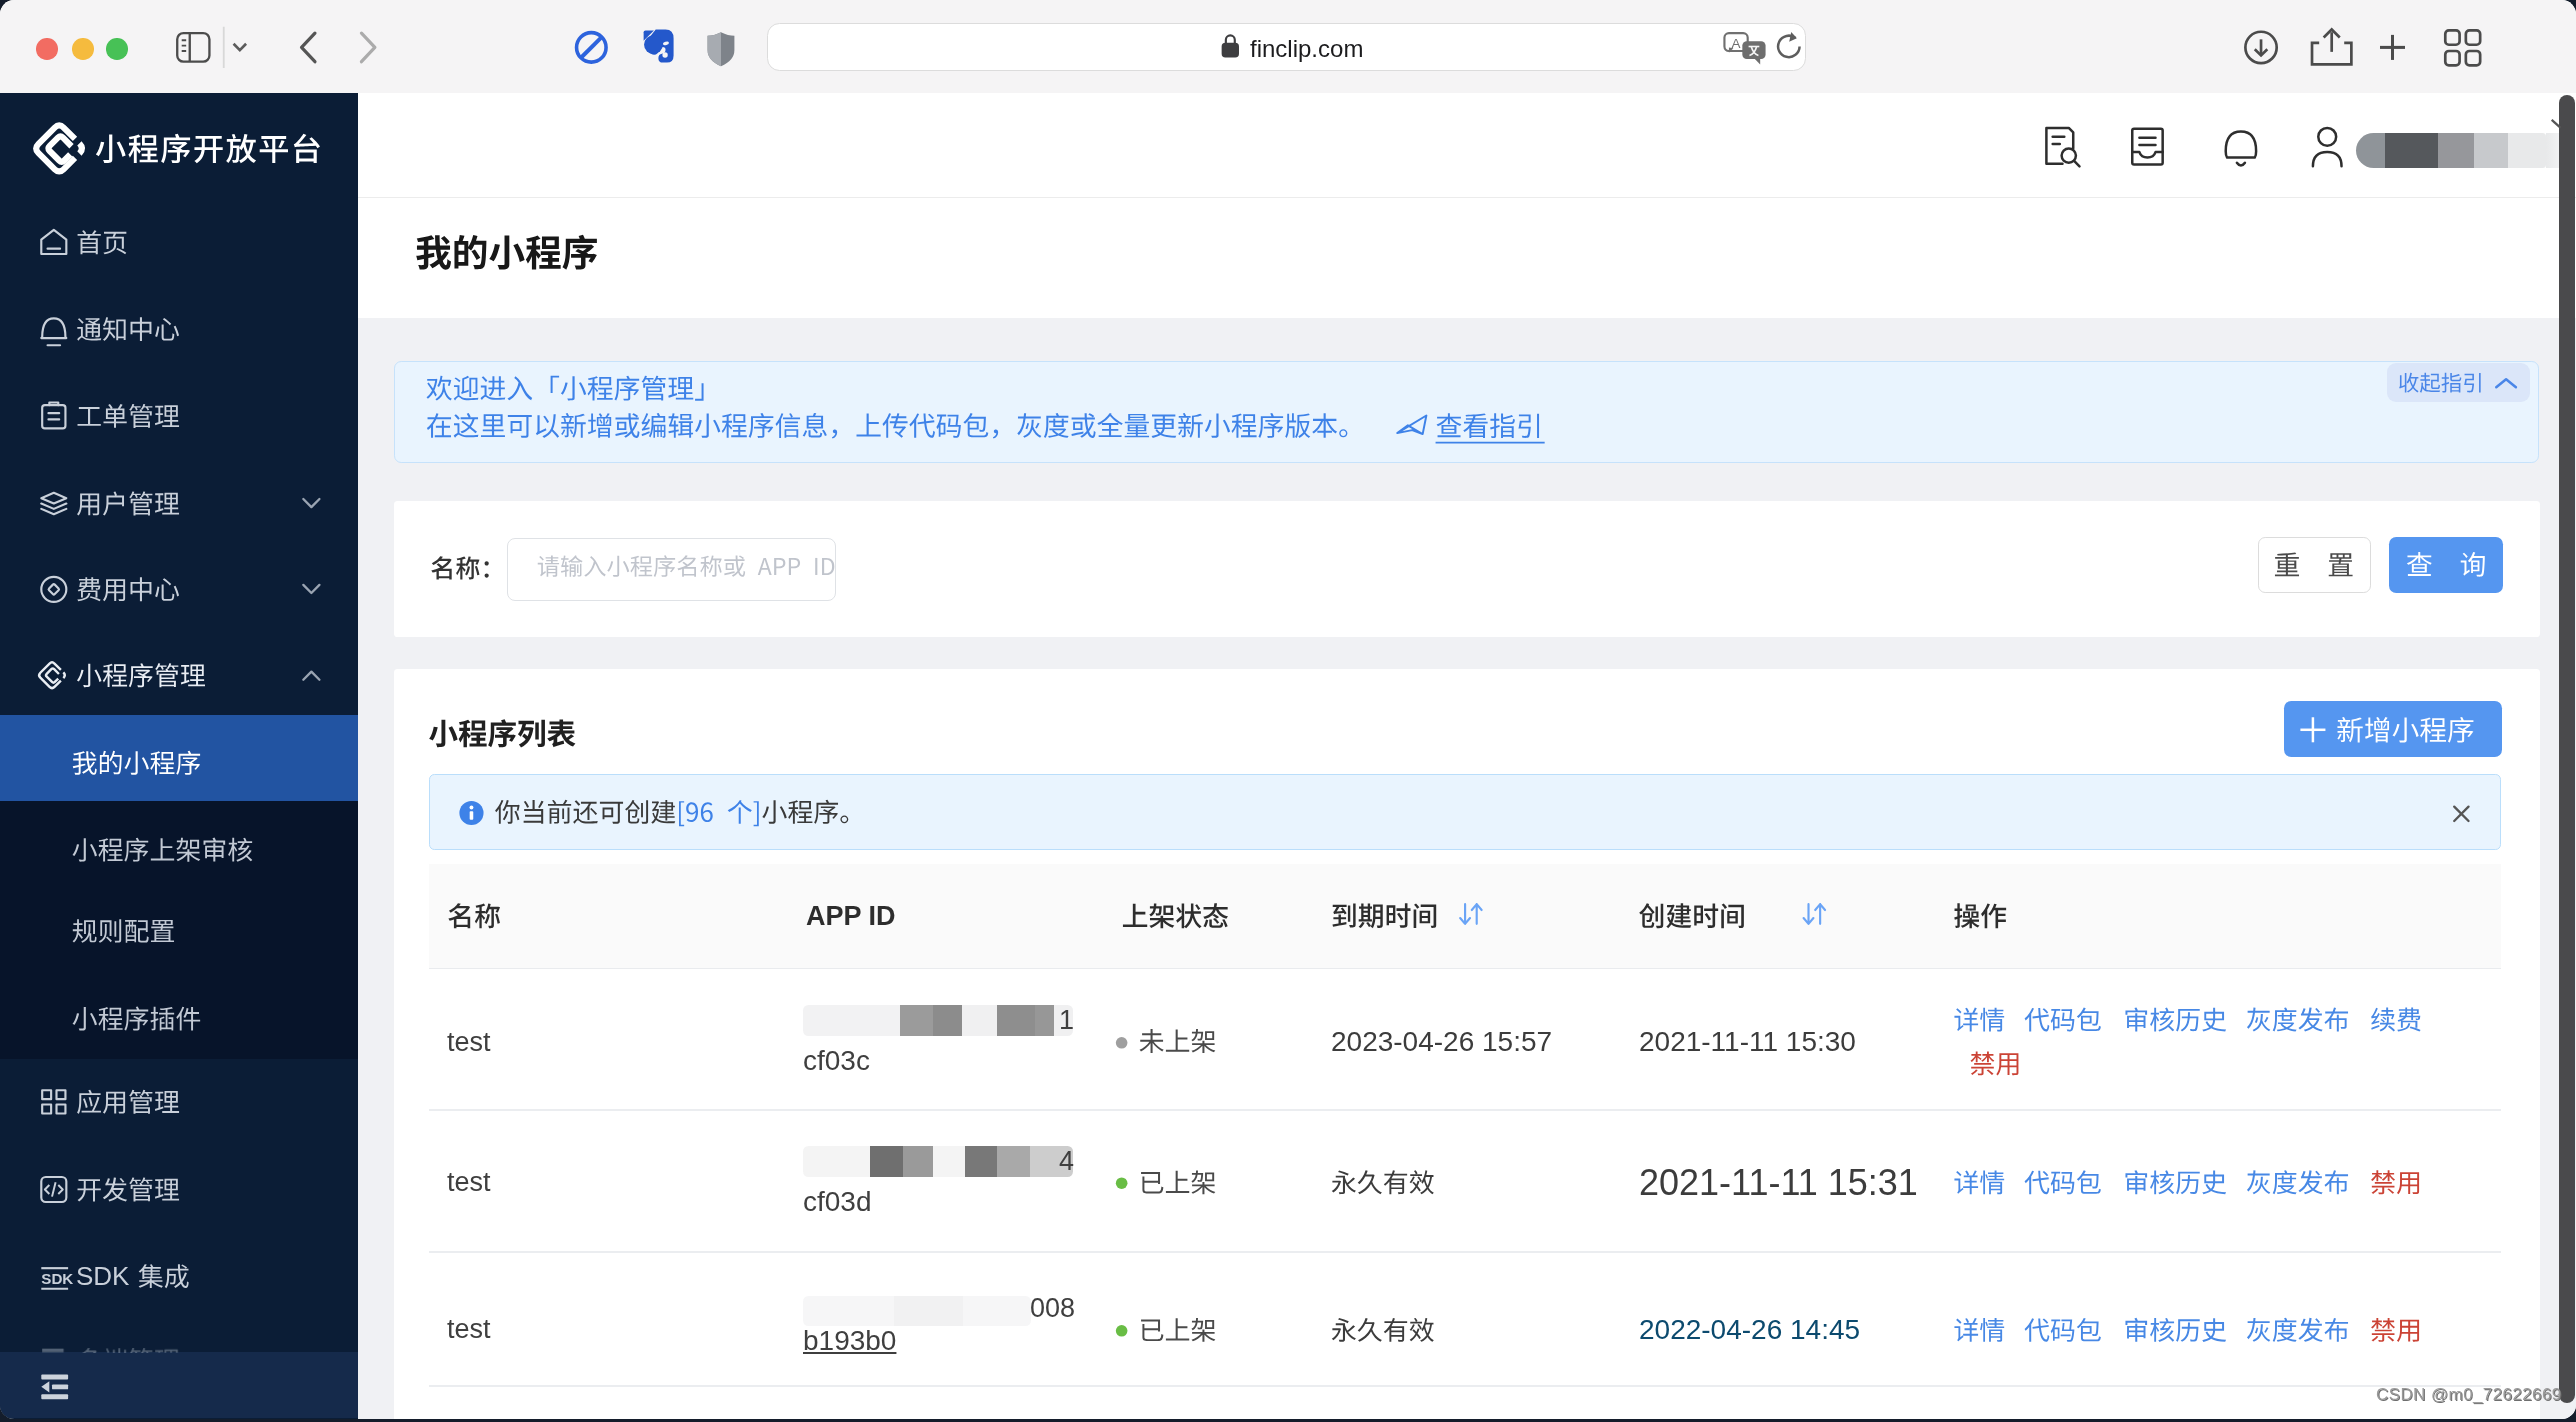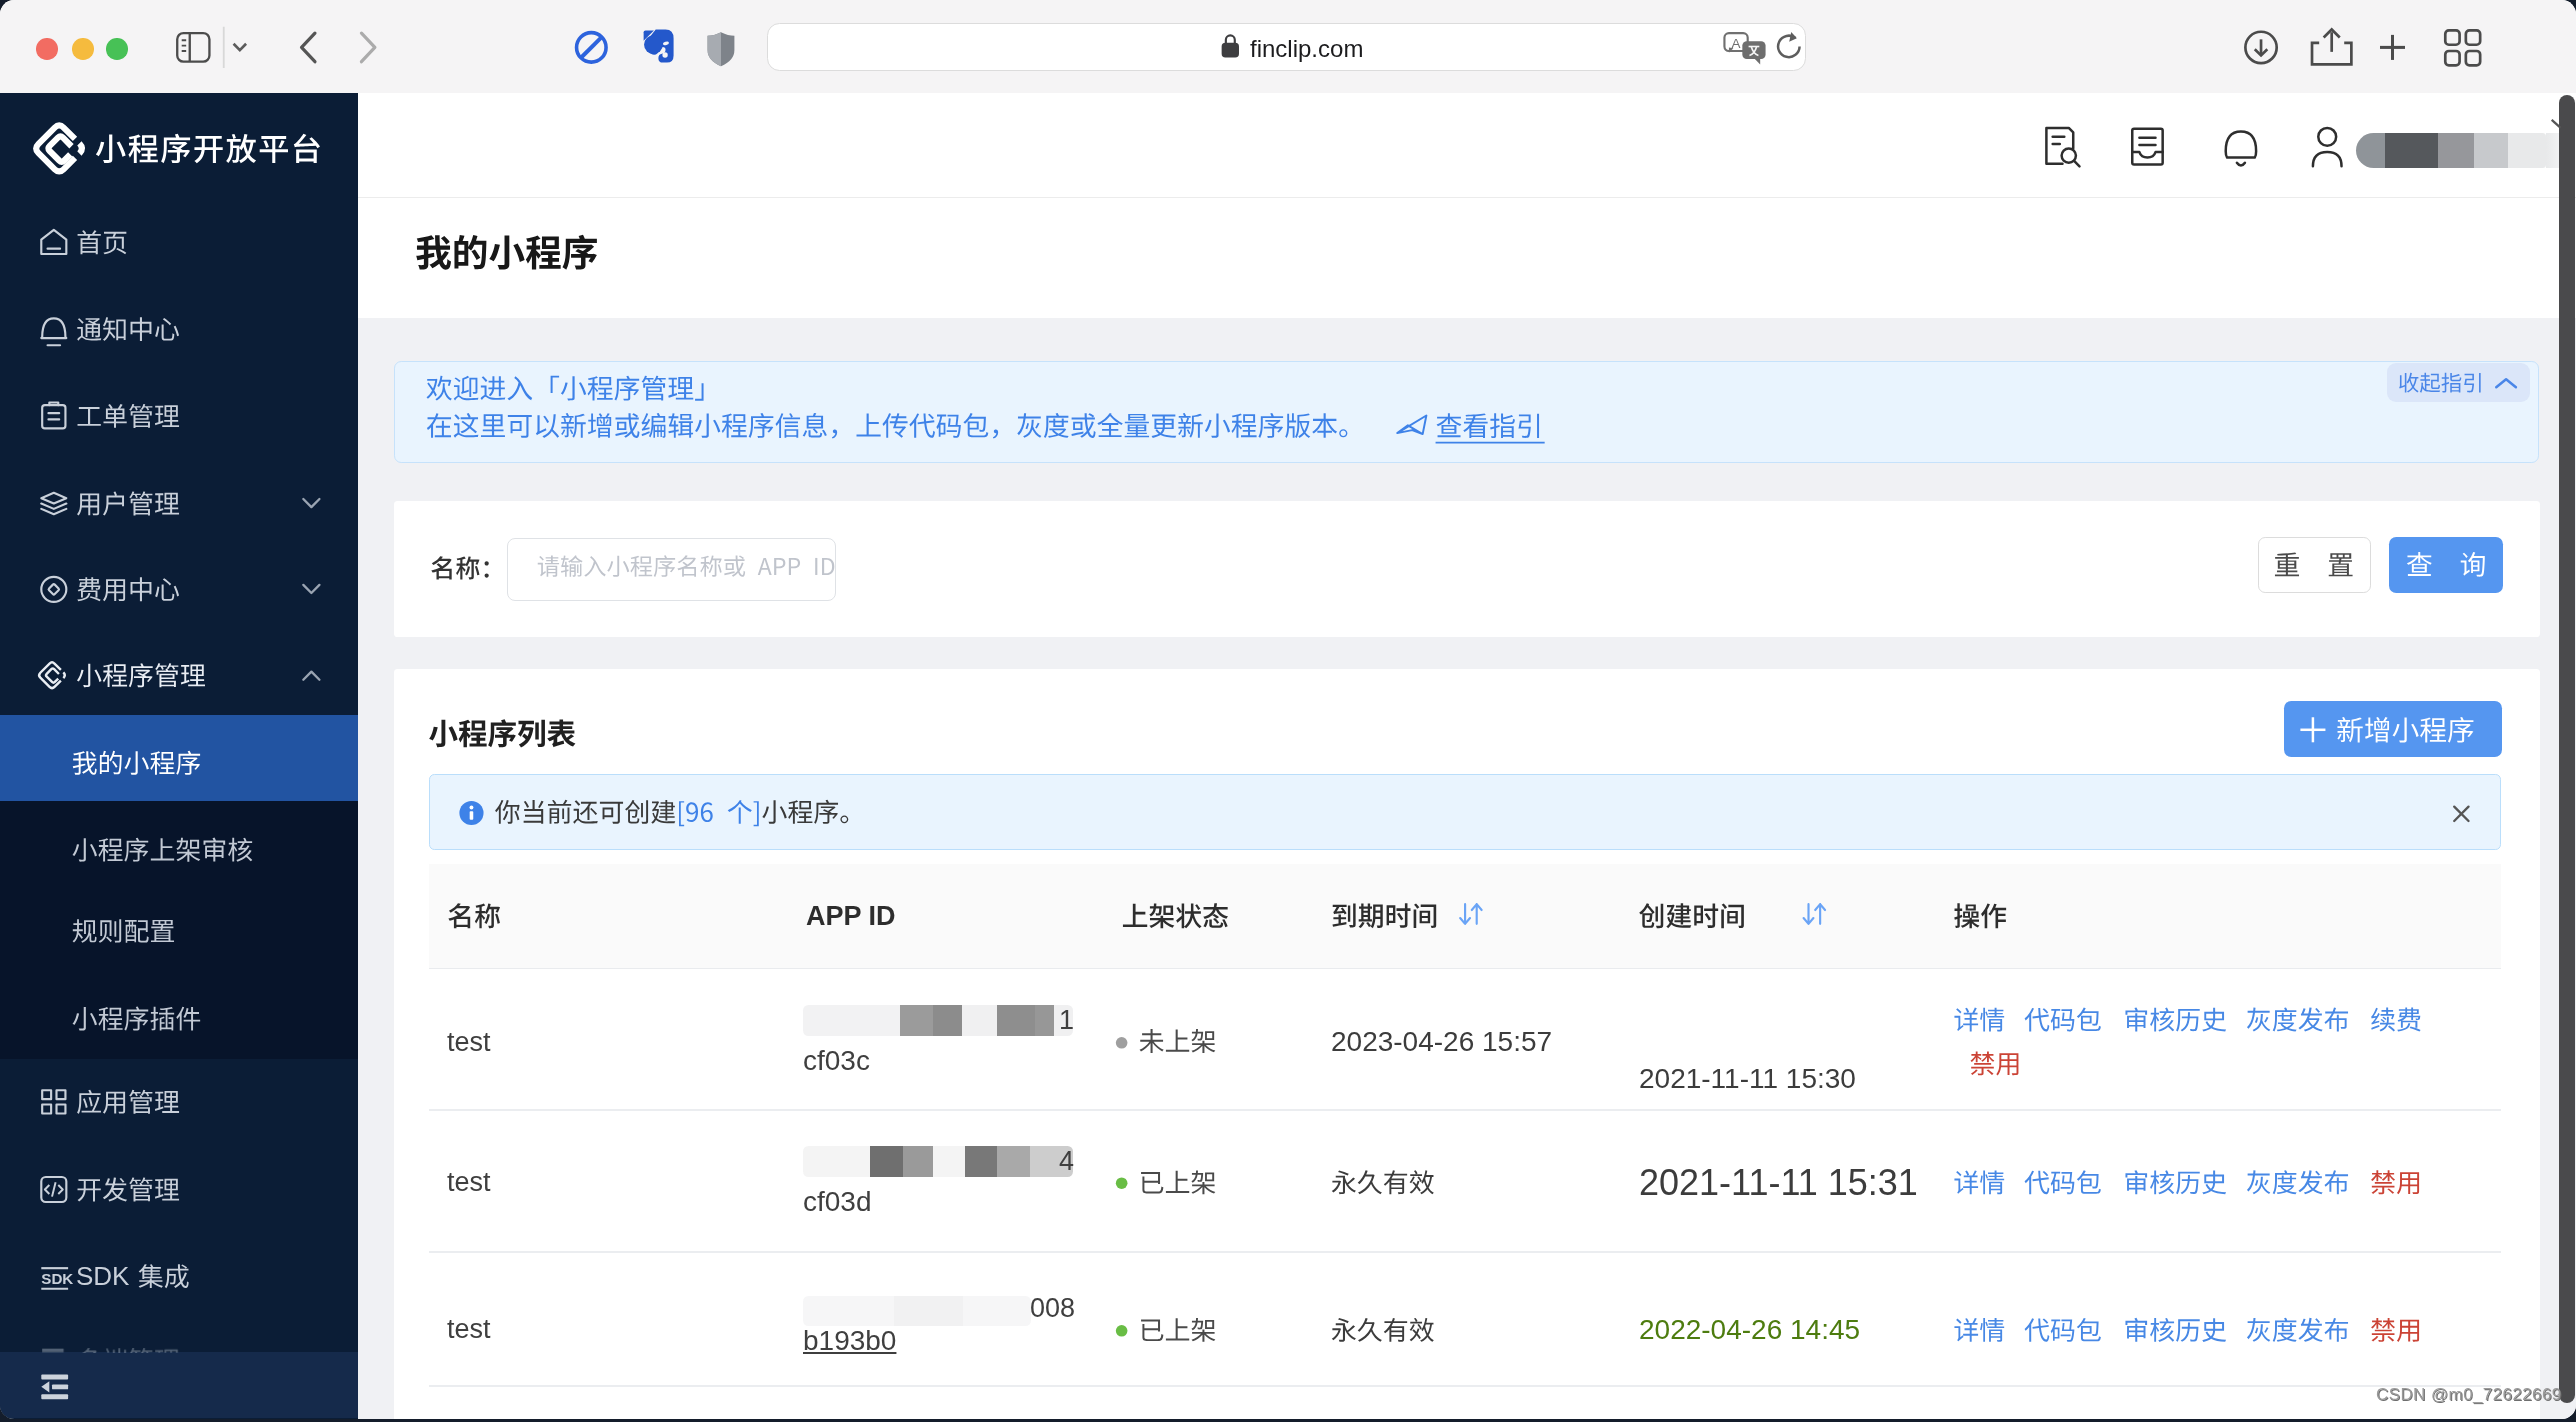--- a/index.html
+++ b/index.html
@@ -36,31 +36,31 @@
       <div style="position:absolute;left:429px;top:864px;width:2072px;height:105px;background:#fafafa;border-bottom:1.8px solid #e9ebee"></div>
       <div style="position:absolute;left:806px;top:900px;height:32px;line-height:32px;font-size:27px;color:#2d2d2d;font-weight:600;white-space:nowrap;">APP ID</div>
       <div style="position:absolute;left:429px;top:1109px;width:2072px;height:1.8px;background:#ebedf0"></div>
       <div style="position:absolute;left:429px;top:1251px;width:2072px;height:1.8px;background:#ebedf0"></div>
       <div style="position:absolute;left:429px;top:1385px;width:2072px;height:1.8px;background:#ebedf0"></div>
       <div style="position:absolute;left:447px;top:1026px;height:32px;line-height:32px;font-size:27px;color:#3f3f3f;font-weight:400;white-space:nowrap;">test</div>
       <div style="position:absolute;left:803px;top:1005px;width:270px;height:31px;border-radius:5.4px;background:linear-gradient(90deg,#f2f2f3 0 36%,#9b9b9b 36% 48%,#8c8c8c 48% 59%,#f0f0f1 59% 72%,#8e8e8e 72% 86%,#979797 86% 93%,#f0f0f1 93%)"></div>
       <div style="position:absolute;left:1059px;top:1004px;height:32px;line-height:32px;font-size:27px;color:#3f3f3f;font-weight:400;white-space:nowrap;">1</div>
       <div style="position:absolute;left:803px;top:1044px;height:33px;line-height:33px;font-size:28px;color:#3f3f3f;font-weight:400;white-space:nowrap;">cf03c</div>
       <div style="position:absolute;left:1331px;top:1025px;height:33px;line-height:33px;font-size:28px;color:#3c3c3c;font-weight:400;white-space:nowrap;">2023-04-26 15:57</div>
-      <div style="position:absolute;left:1639px;top:1025px;height:33px;line-height:33px;font-size:28px;color:#3c3c3c;font-weight:400;white-space:nowrap;margin-top:37px;">2021-11-11 15:30</div>
+      <div style="position:absolute;left:1639px;top:1025px;height:33px;line-height:33px;font-size:28px;color:#3c3c3c;font-weight:400;white-space:nowrap;">2021-11-11 15:30</div>
       <div style="position:absolute;left:447px;top:1166px;height:32px;line-height:32px;font-size:27px;color:#3f3f3f;font-weight:400;white-space:nowrap;">test</div>
       <div style="position:absolute;left:803px;top:1146px;width:270px;height:31px;border-radius:5.4px;background:linear-gradient(90deg,#f4f4f4 0 25%,#6f6f6f 25% 37%,#9a9a9a 37% 48%,#f4f4f4 48% 60%,#787878 60% 72%,#a9a9a9 72% 84%,#cdcdcd 84%)"></div>
       <div style="position:absolute;left:1059px;top:1145px;height:32px;line-height:32px;font-size:27px;color:#3f3f3f;font-weight:400;white-space:nowrap;">4</div>
       <div style="position:absolute;left:803px;top:1185px;height:33px;line-height:33px;font-size:28px;color:#3f3f3f;font-weight:400;white-space:nowrap;">cf03d</div>
       <div style="position:absolute;left:1639px;top:1166px;height:33px;line-height:33px;font-size:36px;color:#3c3c3c;font-weight:400;white-space:nowrap;">2021-11-11 15:31</div>
       <div style="position:absolute;left:447px;top:1313px;height:32px;line-height:32px;font-size:27px;color:#3f3f3f;font-weight:400;white-space:nowrap;">test</div>
       <div style="position:absolute;left:803px;top:1296px;width:228px;height:29.5px;border-radius:5.4px;background:linear-gradient(90deg,#f6f6f7 0 40%,#f1f1f2 40% 70%,#f6f6f7 70%)"></div>
       <div style="position:absolute;left:1030px;top:1292px;height:32px;line-height:32px;font-size:27px;color:#3f3f3f;font-weight:400;white-space:nowrap;">008</div>
       <div style="position:absolute;left:803px;top:1324px;height:33px;line-height:33px;font-size:28px;color:#3f3f3f;font-weight:400;white-space:nowrap;text-decoration:underline;">b193b0</div>
-      <div style="position:absolute;left:1639px;top:1313px;height:33px;line-height:33px;font-size:28px;color:#4d7c0f;font-weight:400;white-space:nowrap;">2022-04-26 14:45</div>
+      <div style="position:absolute;left:1639px;top:1313px;height:33px;line-height:33px;font-size:28px;color:#0c4a6e;font-weight:400;white-space:nowrap;">2022-04-26 14:45</div>
       <div style="position:absolute;left:2559px;top:95px;width:16px;height:1308px;border-radius:8px;background:#4a4a4c"></div>
       <div style="position:absolute;right:14.3px;top:1385px;height:20.4px;line-height:20.4px;font-size:17px;color:#9a9a9a;font-weight:400;white-space:nowrap;letter-spacing:0.4px;text-shadow:0.9px 0.9px 0 #6e6e6e;">CSDN @m0_72622669</div>
       <svg class="abs" style="left:0;top:0;z-index:50" width="2576" height="1422" viewBox="0 0 2880 1590">
         <defs>
           <path id="M5c0f" d="M452 830V40C452 20 445 14 424 13C403 12 330 12 259 15C275 -12 292 -57 298 -84C393 -84 458 -82 499 -66C539 -50 555 -23 555 40V830ZM693 572C776 427 855 239 877 119L980 160C954 282 870 465 785 606ZM190 598C167 465 113 291 28 187C54 176 96 153 119 137C207 248 264 431 297 580Z"></path>
           <path id="M7a0b" d="M549 724H821V559H549ZM461 804V479H913V804ZM449 217V136H636V24H384V-60H966V24H730V136H921V217H730V321H944V403H426V321H636V217ZM352 832C277 797 149 768 37 750C48 730 60 698 64 677C107 683 154 690 200 699V563H45V474H187C149 367 86 246 25 178C40 155 62 116 71 90C117 147 162 233 200 324V-83H292V333C322 292 355 244 370 217L425 291C405 315 319 404 292 427V474H410V563H292V720C337 731 380 744 417 759Z"></path>
           <path id="M5e8f" d="M371 424C429 398 498 365 557 334H240V254H534V20C534 6 529 2 510 1C491 0 421 0 354 3C367 -23 381 -59 385 -85C474 -85 536 -85 577 -72C618 -58 630 -34 630 18V254H812C785 212 755 171 729 142L804 106C852 158 906 239 952 312L884 340L869 334H704L712 342C694 353 672 364 648 377C729 423 809 486 867 546L807 592L786 588H293V511H703C664 477 615 441 569 416C521 438 470 460 428 478ZM466 825C479 798 494 765 505 736H115V461C115 314 108 108 26 -35C47 -45 89 -72 105 -88C193 66 208 302 208 460V648H954V736H614C600 769 577 816 558 850Z"></path>
           <path id="M5f00" d="M638 692V424H381V461V692ZM49 424V334H277C261 206 208 80 49 -18C73 -33 109 -67 125 -88C305 26 360 180 376 334H638V-85H737V334H953V424H737V692H922V782H85V692H284V462V424Z"></path>
           <path id="M653e" d="M200 825C218 782 239 724 248 687L335 714C325 749 303 804 283 847ZM603 845C575 676 524 513 444 408L445 440C446 452 446 480 446 480H241V598H485V686H42V598H151V396C151 260 137 108 20 -20C44 -36 74 -61 90 -81C221 59 241 230 241 394H355C350 136 343 44 328 22C320 11 312 8 298 8C282 8 249 8 212 12C225 -12 234 -49 236 -75C278 -77 319 -77 344 -73C372 -69 390 -61 407 -36C432 -2 438 104 444 393C465 374 496 342 509 325C533 356 555 392 575 431C597 340 626 257 662 184C606 104 531 42 432 -4C450 -23 477 -66 486 -87C580 -38 654 23 713 98C765 22 829 -38 911 -81C925 -55 955 -18 976 1C890 41 823 103 770 183C829 289 867 417 892 572H966V660H662C677 715 689 771 700 829ZM634 572H798C781 459 755 362 717 279C678 364 651 460 632 564Z"></path>
           <path id="M5e73" d="M168 619C204 548 239 455 252 397L343 427C330 485 291 575 254 644ZM744 648C721 579 679 482 644 422L727 396C763 453 808 542 845 621ZM49 355V260H450V-83H548V260H953V355H548V685H895V779H102V685H450V355Z"></path>

